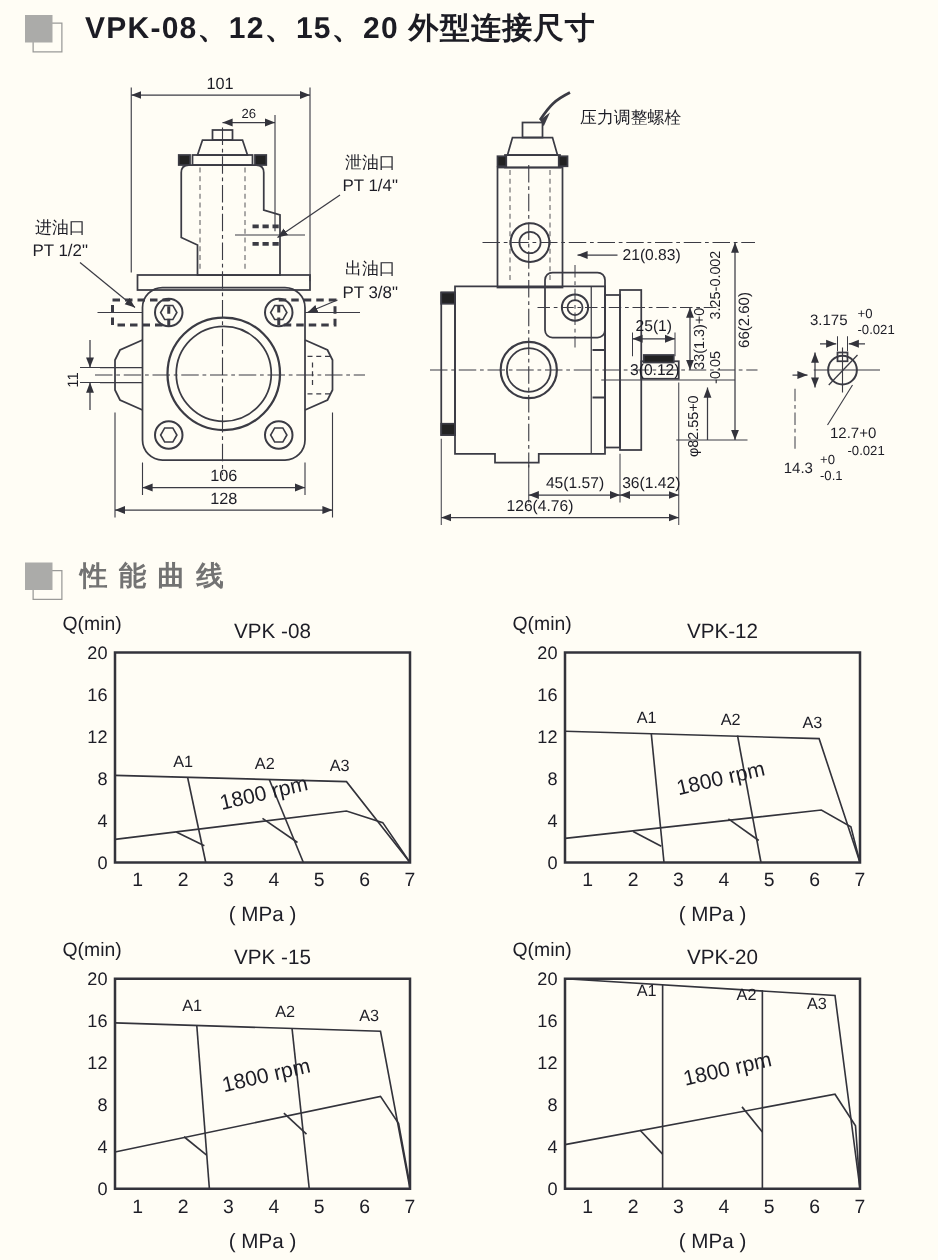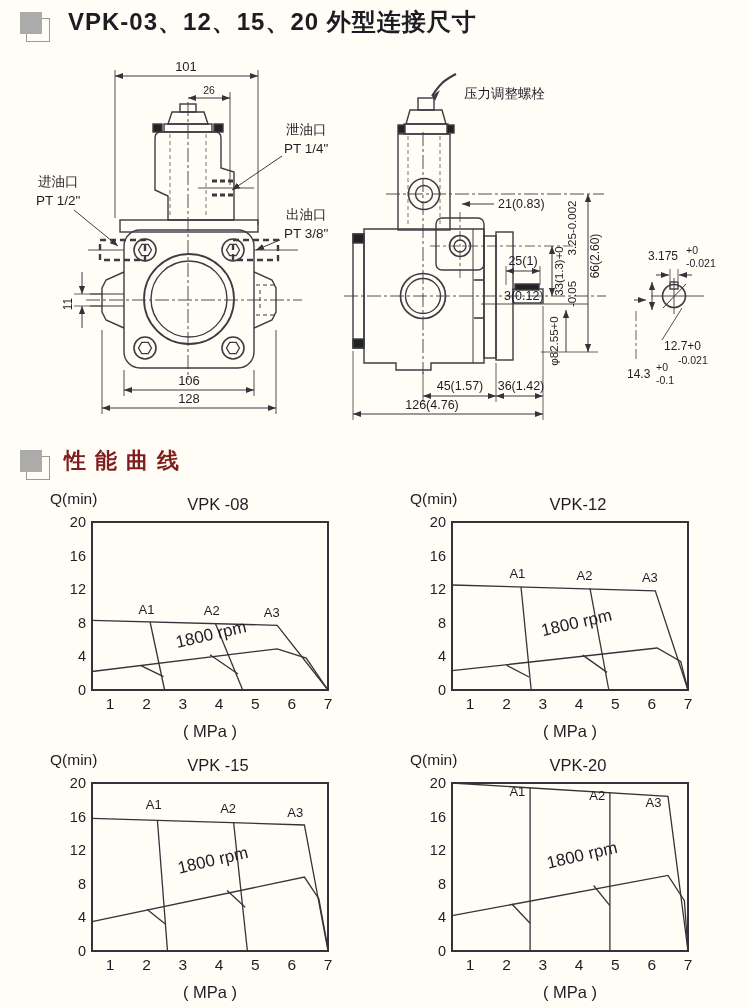--- a/index.html
+++ b/index.html
@@ -1,37 +1,37 @@
 <!DOCTYPE html>
 <html><head>
 <meta charset="utf-8">
 <style>
   html,body{margin:0;padding:0;}
   body{width:750px;height:1008px;position:relative;background:#fffdf5;font-family:"Liberation Sans",sans-serif;color:#1d1d26;overflow:hidden;}
   .bullet{position:absolute;width:30px;height:30px;}
   .bullet .back{position:absolute;left:6px;top:6px;width:22px;height:22px;background:#fffdf5;border:1px solid #9a9a98;}
   .bullet .front{position:absolute;left:0;top:0;width:22px;height:22px;background:#ababa9;}
   h1.title{position:absolute;left:68px;top:6px;margin:0;font-size:24px;font-weight:bold;letter-spacing:1px;color:#1c1c24;}
-  h2.section{position:absolute;left:64px;top:446px;margin:0;font-size:22px;font-weight:bold;letter-spacing:9px;color:#7f1d1d;}
+  h2.section{position:absolute;left:64px;top:446px;margin:0;font-size:22px;font-weight:bold;letter-spacing:9px;color:#737373;}
   .drawwrap{position:absolute;}
   svg{font-family:"Liberation Sans",sans-serif;}
   svg text{fill:#1d1d26;}
   .charts-grid{position:absolute;left:48px;top:488px;display:grid;grid-template-columns:340px 340px;grid-column-gap:20px;grid-row-gap:6px;}
   .chart-cell{width:340px;height:255px;}
 </style>
 </head>
 <body>
 
 <div class="bullet" style="left:20px;top:12px;">
   <div class="back"></div>
     <div class="front"></div>
 </div>
-<h1 class="title">VPK-03、12、15、20 外型连接尺寸</h1>
-
-<div class="drawwrap" style="left:10px;top:50px;">
+<h1 class="title">VPK-08、12、15、20 外型连接尺寸</h1>
+
+<div class="drawwrap" style="left:0;top:50px;">
 <svg width="345" height="380" viewBox="0 0 345 380">
   <defs>
     <marker id="mA" viewBox="0 0 10 10" refX="9" refY="5" markerWidth="9" markerHeight="9" orient="auto-start-reverse">
       <path d="M0,1.5 L9,5 L0,8.5 z" fill="#33333b"></path>
     </marker>
     <g id="bolt">
       <circle r="11" fill="none" stroke="#3b3b44" stroke-width="1.6"></circle>
       <polygon points="6.5,0 3.25,5.63 -3.25,5.63 -6.5,0 -3.25,-5.63 3.25,-5.63" fill="none" stroke="#3b3b44" stroke-width="1.3"></polygon>
     </g>
   </defs>

